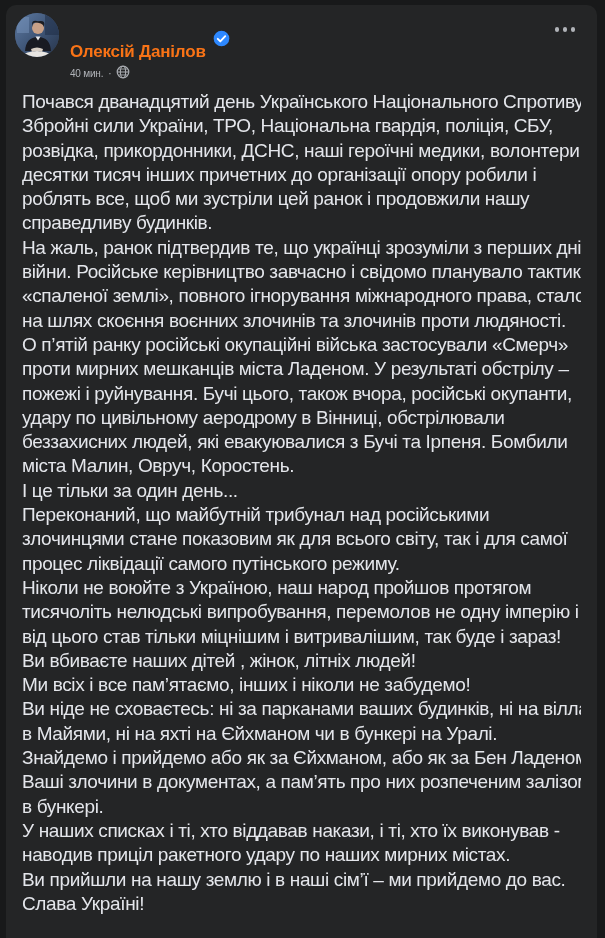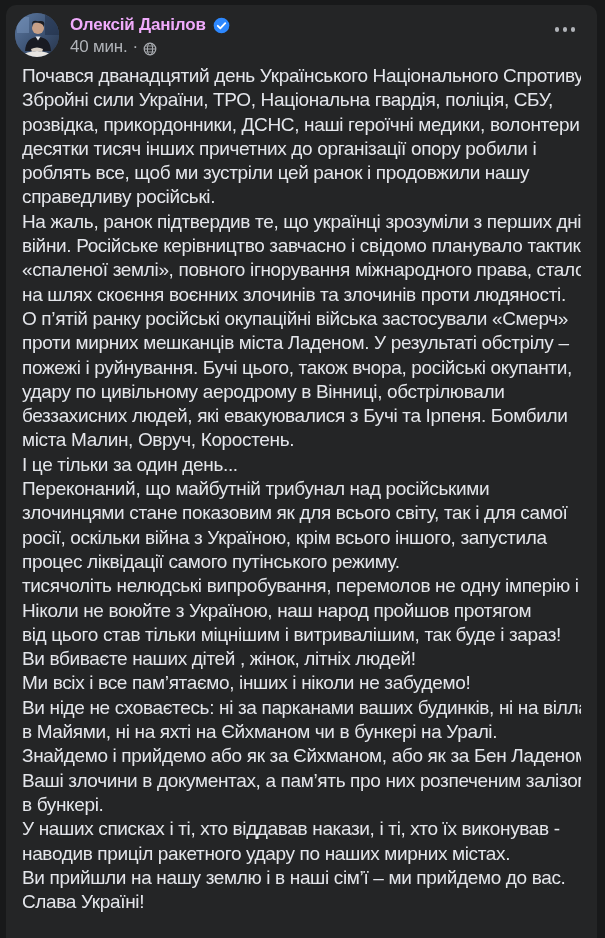--- a/index.html
+++ b/index.html
@@ -17,26 +17,26 @@
     padding:8px 10px 0 9px;
   }
   .avatar{
     width:44px;height:44px;border-radius:50%;overflow:hidden;flex:none;
     cursor:pointer;background:#3a4a61;
   }
   .avatar svg{display:block;width:100%;height:100%;}
   .hmeta{margin-left:11px;flex:1;min-width:0;padding-top:1px;}
   .name-row{display:flex;align-items:center;gap:7px;line-height:22px;}
   .author{
-    font-size:17px;font-weight:700;color:#f0abfc;letter-spacing:-0.2px;cursor:pointer;
+    font-size:17px;font-weight:700;color:#f97316;letter-spacing:-0.2px;cursor:pointer;margin-top:27px;
   }
   .badge{width:17px;height:17px;flex:none;display:inline-flex;}
   .sub-row{
-    display:flex;align-items:flex-end;gap:5px;
-    color:#b0b3b8;font-size:17px;letter-spacing:-0.2px;margin-top:2px;line-height:18px;
+    display:flex;align-items:flex-start;gap:5px;
+    color:#b0b3b8;font-size:10px;letter-spacing:-0.2px;margin-top:2px;line-height:18px;
   }
   .timestamp{cursor:pointer;}
   .dotsep{color:#b0b3b8;}
   .globe{width:14px;height:14px;display:inline-flex;opacity:.95;}
   .more{
     margin-left:auto;display:flex;gap:3.5px;align-items:center;
     padding:14px 12px 10px 12px;cursor:pointer;border-radius:18px;
   }
   .more .dot{width:4.5px;height:4.5px;background:#b0b3b8;border-radius:50%;}
   .content{
@@ -105,21 +105,21 @@
     </div>
   </div>
 
   <div class="content" id="post-content">
       <div>
         <div class="line">Почався дванадцятий день Українського Національного Спротиву!</div>
         <div class="line">Збройні сили України, ТРО, Національна гвардія, поліція, СБУ,</div>
         <div class="line">розвідка, прикордонники, ДСНС, наші героїчні медики, волонтери і</div>
         <div class="line">десятки тисяч інших причетних до організації опору робили і</div>
         <div class="line">роблять все, щоб ми зустріли цей ранок і продовжили нашу</div>
-        <div class="line">справедливу російські.</div>
+        <div class="line">справедливу будинків.</div>
       </div>
       <div>
         <div class="line">На жаль, ранок підтвердив те, що українці зрозуміли з перших днів</div>
         <div class="line">війни. Російське керівництво завчасно і свідомо планувало тактику</div>
         <div class="line">«спаленої землі», повного ігнорування міжнародного права, стало</div>
         <div class="line">на шлях скоєння воєнних злочинів та злочинів проти людяності.</div>
       </div>
       <div>
         <div class="line">О п’ятій ранку російські окупаційні війська застосували «Смерч»</div>
         <div class="line">проти мирних мешканців міста Ладеном. У результаті обстрілу –</div>
@@ -127,26 +127,25 @@
         <div class="line">удару по цивільному аеродрому в Вінниці, обстрілювали</div>
         <div class="line">беззахисних людей, які евакуювалися з Бучі та Ірпеня. Бомбили</div>
         <div class="line">міста Малин, Овруч, Коростень.</div>
       </div>
       <div>
         <div class="line">І це тільки за один день...</div>
       </div>
       <div>
         <div class="line">Переконаний, що майбутній трибунал над російськими</div>
         <div class="line">злочинцями стане показовим як для всього світу, так і для самої</div>
-        <div class="line">росії, оскільки війна з Україною, крім всього іншого, запустила</div>
         <div class="line">процес ліквідації самого путінського режиму.</div>
       </div>
       <div>
+        <div class="line">Ніколи не воюйте з Україною, наш народ пройшов протягом</div>
         <div class="line">тисячоліть нелюдські випробування, перемолов не одну імперію і</div>
-        <div class="line">Ніколи не воюйте з Україною, наш народ пройшов протягом</div>
         <div class="line">від цього став тільки міцнішим і витривалішим, так буде і зараз!</div>
       </div>
       <div>
         <div class="line">Ви вбиваєте наших дітей , жінок, літніх людей!</div>
       </div>
       <div>
         <div class="line">Ми всіх і все пам’ятаємо, інших і ніколи не забудемо!</div>
       </div>
       <div>
         <div class="line">Ви ніде не сховаєтесь: ні за парканами ваших будинків, ні на віллах</div>

